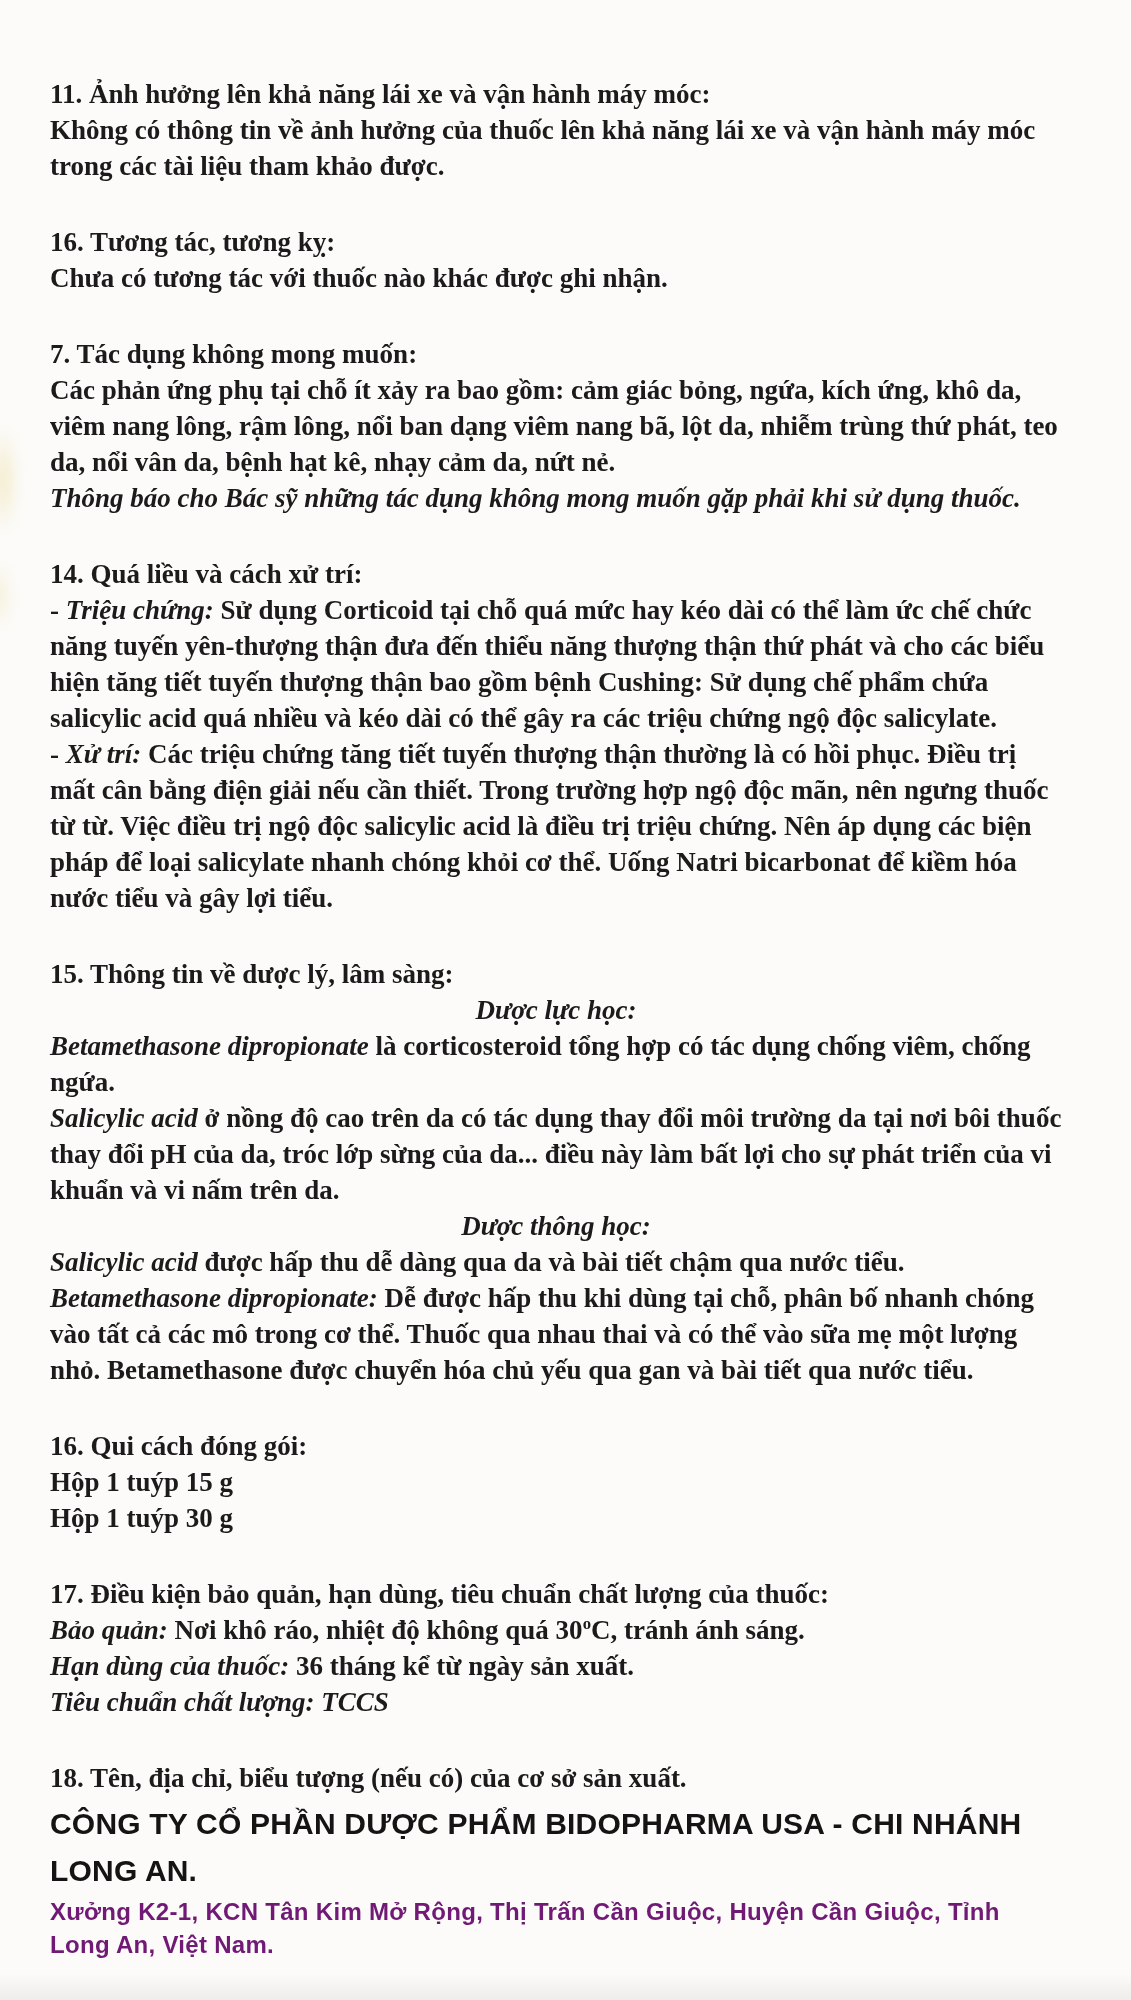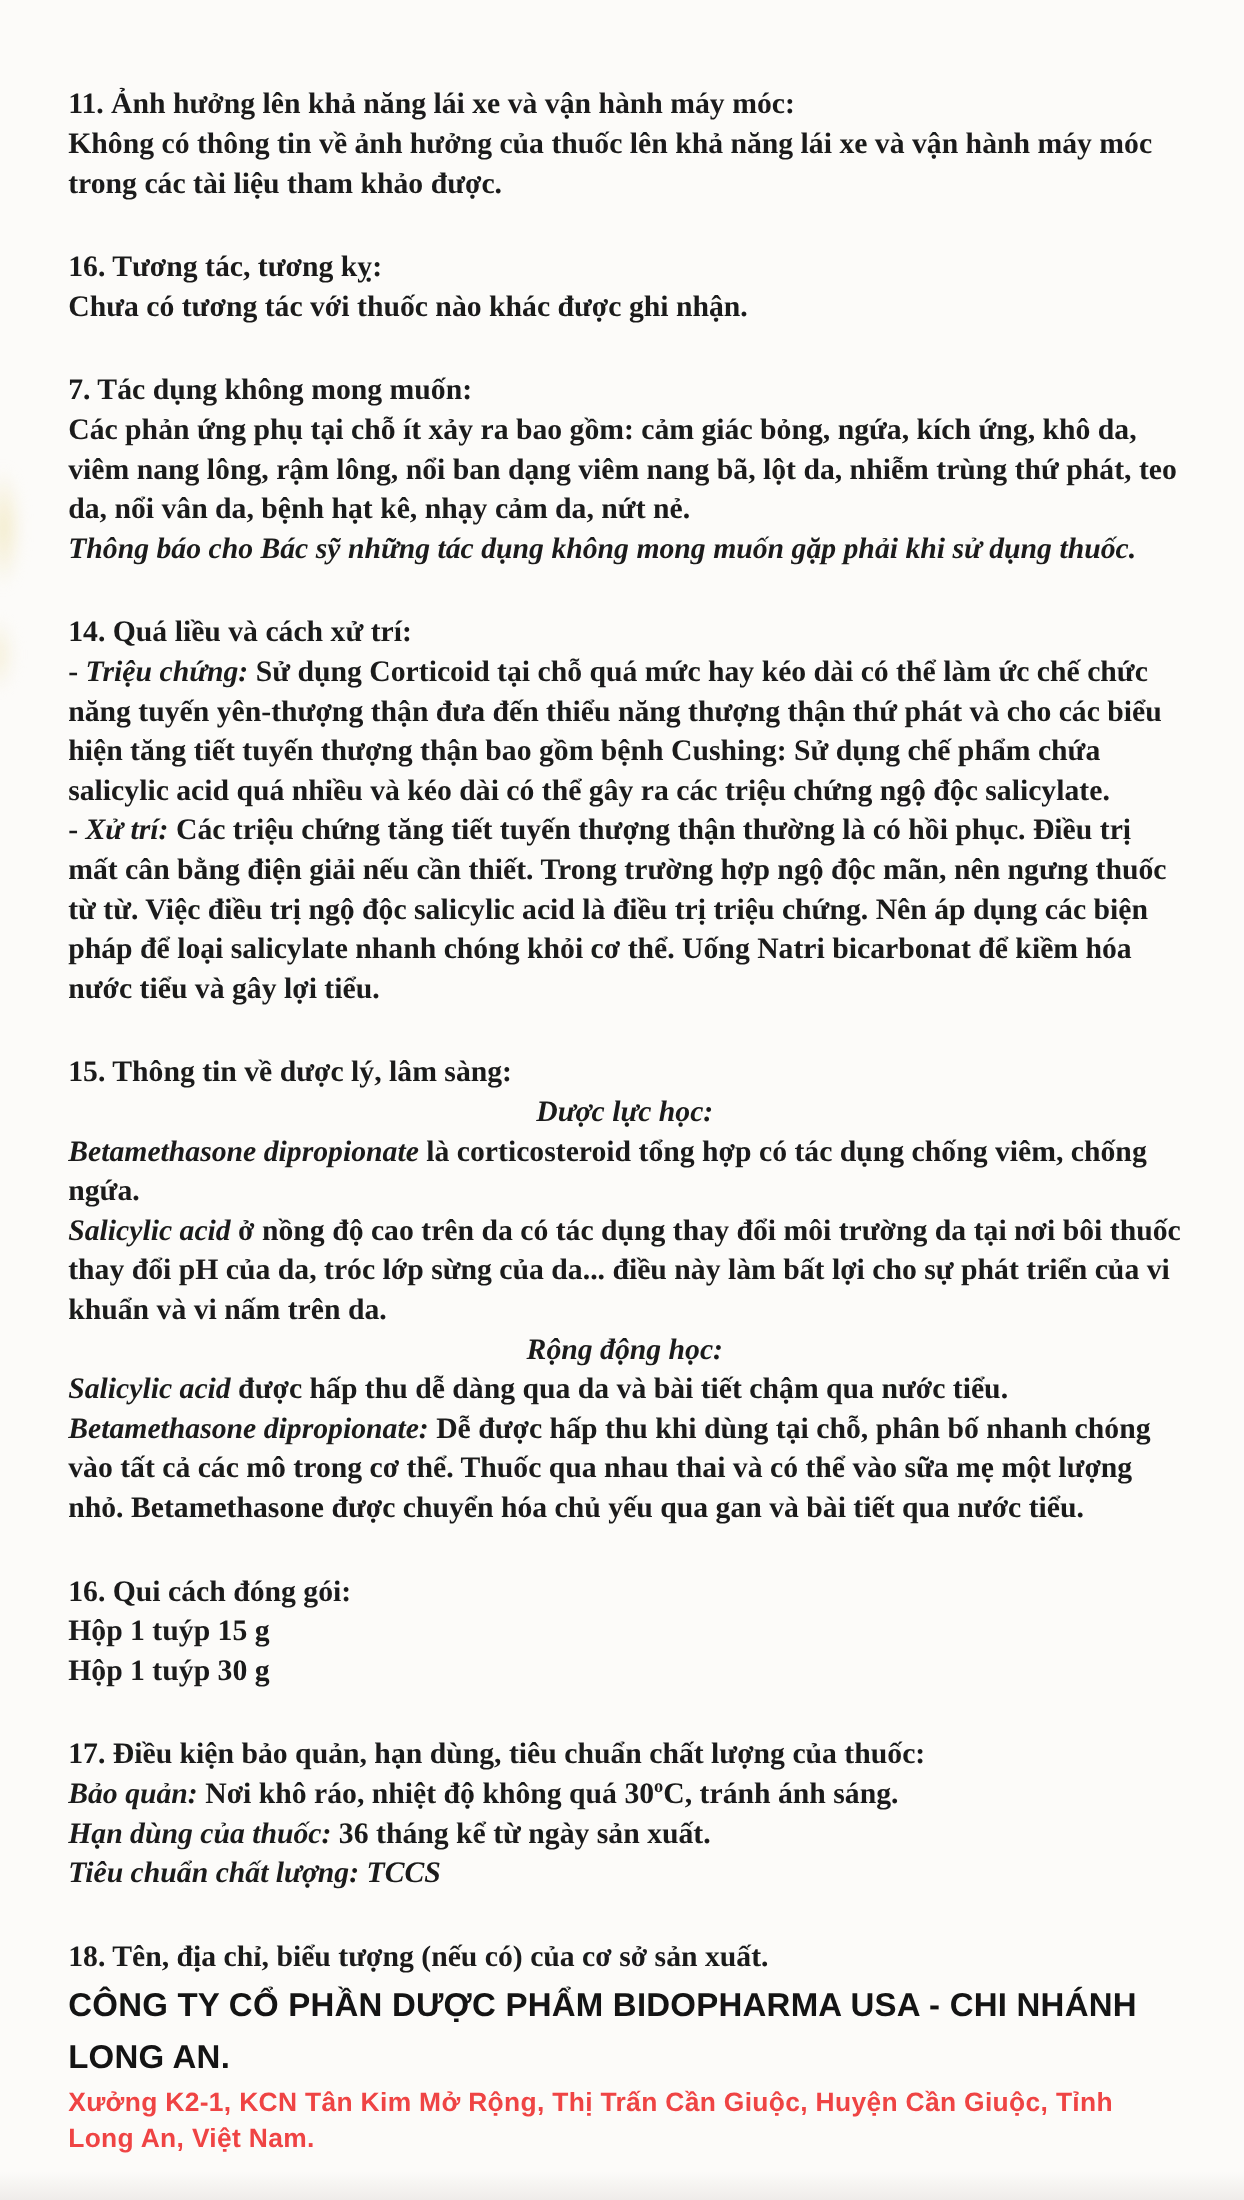--- a/index.html
+++ b/index.html
@@ -15,42 +15,42 @@
   }
   
   .stain{position:absolute;border-radius:50%;filter:blur(6px);}
   .stain-1{left:-14px;top:425px;width:34px;height:110px;background:radial-gradient(closest-side,#f3ebc9,rgba(243,235,201,0));}
   .stain-2{left:-16px;top:560px;width:30px;height:70px;background:radial-gradient(closest-side,#f5efd8,rgba(245,239,216,0));}
   .bottom-shade{
     position:absolute;left:0;bottom:0;width:100%;height:26px;
     background:linear-gradient(to bottom,rgba(210,205,200,0) 0%,rgba(214,208,204,0.35) 100%);
   }
   .content{
-    position:absolute;left:62px;top:76px;width:1012px;
+    position:absolute;left:50px;top:76px;width:1012px;
     font-size:27px;line-height:36px;
   }
   section{margin:0;padding:0;}
   section + section{margin-top:40px;}
   p{margin:0;padding:0;font-weight:bold;}
   .h{font-weight:bold;}
   .it{font-style:italic;}
   .bi{font-weight:bold;font-style:italic;text-align:center;}
   .note{font-style:italic;}
   .sup{font-size:0.62em;vertical-align:super;line-height:0;}
   .company{
     margin-top:4px;
     font-family:"Liberation Sans","DejaVu Sans",sans-serif;
     font-weight:bold;font-size:30px;line-height:47px;
     white-space:pre-line;letter-spacing:0.2px;color:#141414;
   }
   .address{
     margin-top:1px;
     font-family:"Liberation Sans","DejaVu Sans",sans-serif;
     font-size:24px;line-height:33px;
-    white-space:pre-line;letter-spacing:0.3px;color:#ef4444;
+    white-space:pre-line;letter-spacing:0.3px;color:#701a75;
   }
 </style>
 </head>
 <body>
 
 <div class="page">
   <div class="stain stain-1"></div>
   <div class="stain stain-2"></div>
   <div class="bottom-shade"></div>
 
@@ -76,21 +76,21 @@
       <p class="h">14. Quá liều và cách xử trí:</p>
       <p class="para"><span>- </span><span class="it">Triệu chứng:</span><span> Sử dụng Corticoid tại chỗ quá mức hay kéo dài có thể làm ức chế chức năng tuyến yên-thượng thận đưa đến thiểu năng thượng thận thứ phát và cho các biểu hiện tăng tiết tuyến thượng thận bao gồm bệnh Cushing: Sử dụng chế phẩm chứa salicylic acid quá nhiều và kéo dài có thể gây ra các triệu chứng ngộ độc salicylate.</span></p>
       <p class="para"><span>- </span><span class="it">Xử trí:</span><span> Các triệu chứng tăng tiết tuyến thượng thận thường là có hồi phục. Điều trị mất cân bằng điện giải nếu cần thiết. Trong trường hợp ngộ độc mãn, nên ngưng thuốc từ từ. Việc điều trị ngộ độc salicylic acid là điều trị triệu chứng. Nên áp dụng các biện pháp để loại salicylate nhanh chóng khỏi cơ thể. Uống Natri bicarbonat để kiềm hóa nước tiểu và gây lợi tiểu.</span></p>
     </section>
 
     <section>
       <p class="h">15. Thông tin về dược lý, lâm sàng:</p>
       <p class="bi">Dược lực học:</p>
       <p class="para"><span class="it">Betamethasone dipropionate</span><span> là corticosteroid tổng hợp có tác dụng chống viêm, chống ngứa.</span></p>
       <p class="para"><span class="it">Salicylic acid</span><span> ở nồng độ cao trên da có tác dụng thay đổi môi trường da tại nơi bôi thuốc thay đổi pH của da, tróc lớp sừng của da... điều này làm bất lợi cho sự phát triển của vi khuẩn và vi nấm trên da.</span></p>
-      <p class="bi">Rộng động học:</p>
+      <p class="bi">Dược thông học:</p>
       <p class="para"><span class="it">Salicylic acid</span><span> được hấp thu dễ dàng qua da và bài tiết chậm qua nước tiểu.</span></p>
       <p class="para"><span class="it">Betamethasone dipropionate:</span><span> Dễ được hấp thu khi dùng tại chỗ, phân bố nhanh chóng vào tất cả các mô trong cơ thể. Thuốc qua nhau thai và có thể vào sữa mẹ một lượng nhỏ. Betamethasone được chuyển hóa chủ yếu qua gan và bài tiết qua nước tiểu.</span></p>
     </section>
 
     <section>
       <p class="h">16. Qui cách đóng gói:</p>
       <p class="para">Hộp 1 tuýp 15 g</p>
       <p class="para">Hộp 1 tuýp 30 g</p>
     </section>
 

